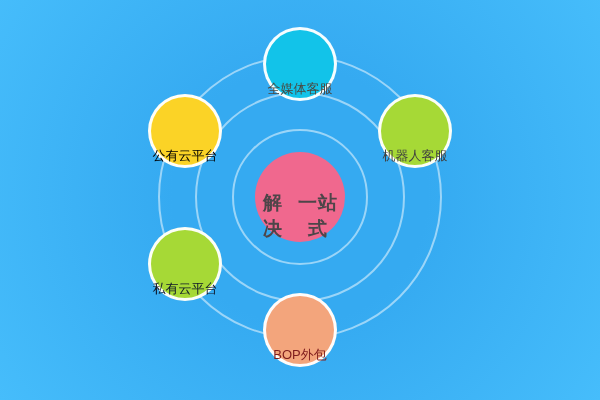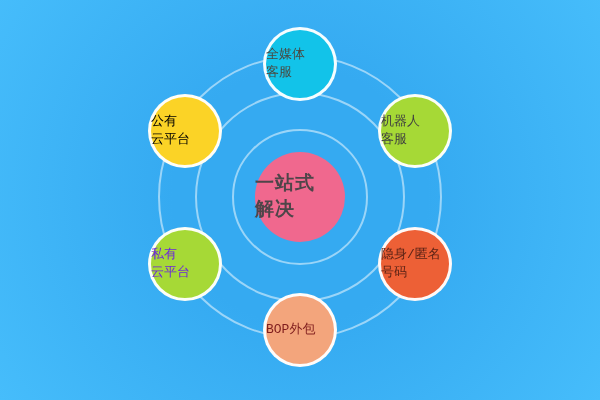--- a/index.html
+++ b/index.html
@@ -23,25 +23,23 @@
     border-radius: 50%;
     box-sizing: border-box;
   }
   .ring.inner  { left: 232px; top: 129px; width: 136px; height: 136px; }
   .ring.middle { left: 195px; top:  92px; width: 210px; height: 210px; }
   .ring.outer  { left: 158px; top:  55px; width: 284px; height: 284px; }
   .node, .center-node {
     position: absolute;
     border-radius: 50%;
     display: flex;
-    flex-direction: column;
-    align-items: flex-start;
+    align-items: flex-end;
     justify-content: center;
     text-align: center;
-    font-family: Liberation Mono, monospace;
   }
   .node {
     width: 68px;
     height: 68px;
     border: 3px solid rgba(255,255,255,0.96);
     font-size: 13px;
     font-weight: 500;
     line-height: 18px;
   }
   .center-node {
@@ -64,45 +62,41 @@
 </head>
 <body>
 
 <div class="canvas">
 
   <div class="ring outer"></div>
   <div class="ring middle"></div>
   <div class="ring inner"></div>
 
   <div class="center-node" style="background: rgb(240, 104, 142); color: rgb(78, 69, 73);">
+    <span>解决</span>
     <span>一站式</span>
-    <span>解决</span>
   </div>
 
   <div class="node pos-top" style="background: rgb(18, 195, 233); color: rgb(74, 72, 64);">
     <span>全媒体</span>
     <span>客服</span>
   </div>
 
   <div class="node pos-top-right" style="background: rgb(166, 217, 54); color: #404040;">
     <span>机器人</span>
     <span>客服</span>
   </div>
 
-  <div class="node pos-bottom-right" style="background: rgb(237, 96, 54); color: rgb(92, 35, 22);">
-    <span>隐身/匿名</span>
-    <span>号码</span>
-  </div>
 
   <div class="node pos-bottom" style="background: rgb(243, 165, 124); color: #7f1d1d;">
     <span>BOP外包</span>
     <span></span>
   </div>
 
-  <div class="node pos-bottom-left" style="background: rgb(166, 217, 54); color: #6d28d9;">
+  <div class="node pos-bottom-left" style="background: rgb(166, 217, 54); color: #0f172a;">
     <span>私有</span>
     <span>云平台</span>
   </div>
 
   <div class="node pos-top-left" style="background: rgb(251, 211, 38); color: #000000;">
     <span>公有</span>
     <span>云平台</span>
   </div>
 
 </div>

